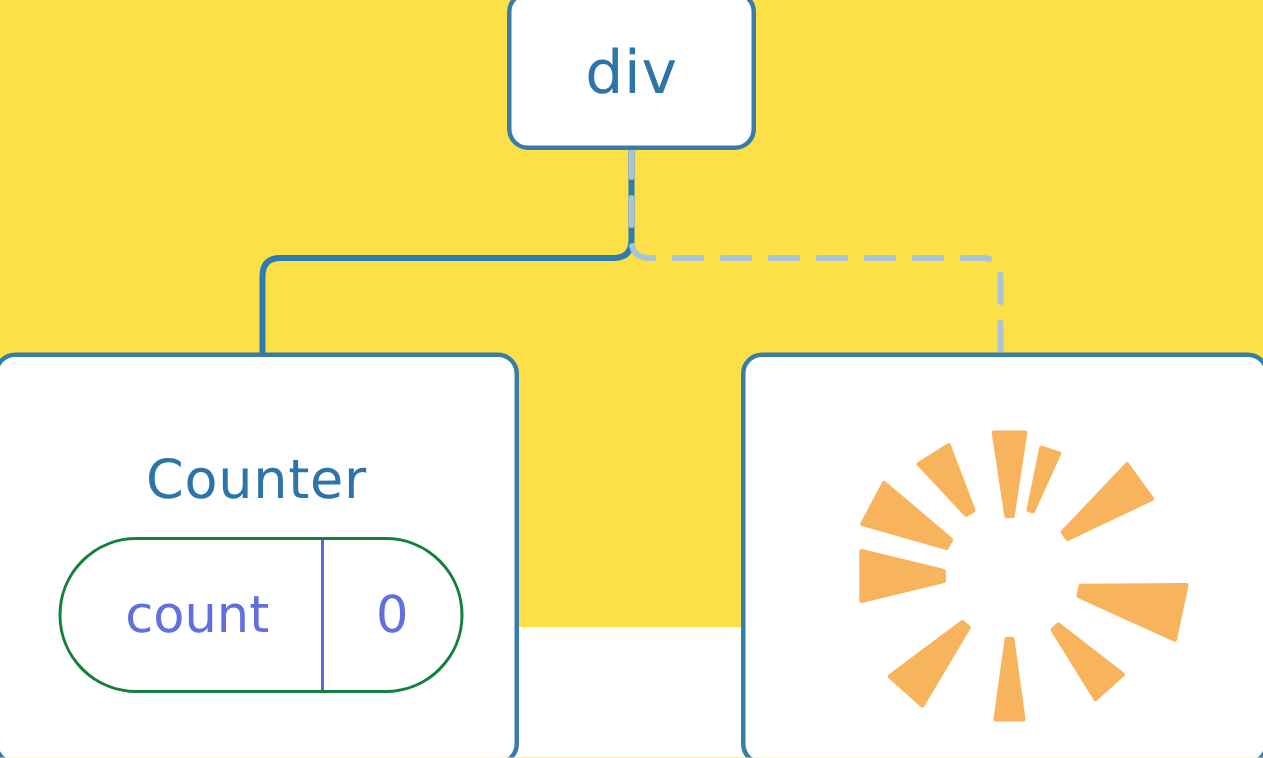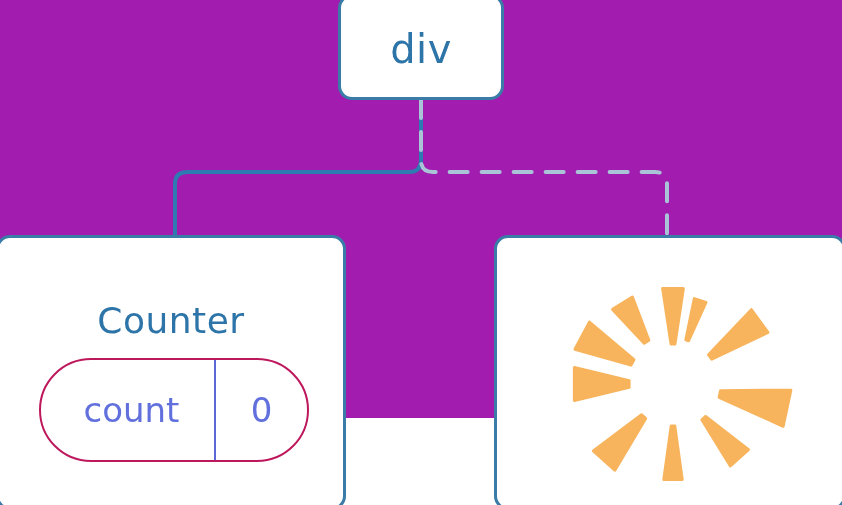--- a/index.html
+++ b/index.html
@@ -9,21 +9,21 @@
   body {
     width: 842px;
     height: 505px;
     overflow: hidden;
     font-family: "DejaVu Sans", sans-serif;
   }
   #stage {
     position: relative;
     width: 842px;
     height: 418px;
-    background: #a21caf;
+    background: #fde047;
   }
   #connectors {
     position: absolute;
     left: 0;
     top: 0;
     width: 842px;
     height: 505px;
     overflow: visible;
   }
   .node-card {
@@ -75,21 +75,21 @@
     font-size: 36px;
     margin-top: 13px;
   }
   .prop-pill {
     position: absolute;
     left: 40px;
     top: 120px;
     width: 270px;
     height: 104px;
     box-sizing: border-box;
-    border: 2px solid #be185d;
+    border: 2px solid #15803d;
     border-radius: 52px;
     display: flex;
     align-items: stretch;
   }
   .prop-name {
     flex: 0 0 175px;
     display: flex;
     align-items: center;
     justify-content: center;
     color: #6270dd;

